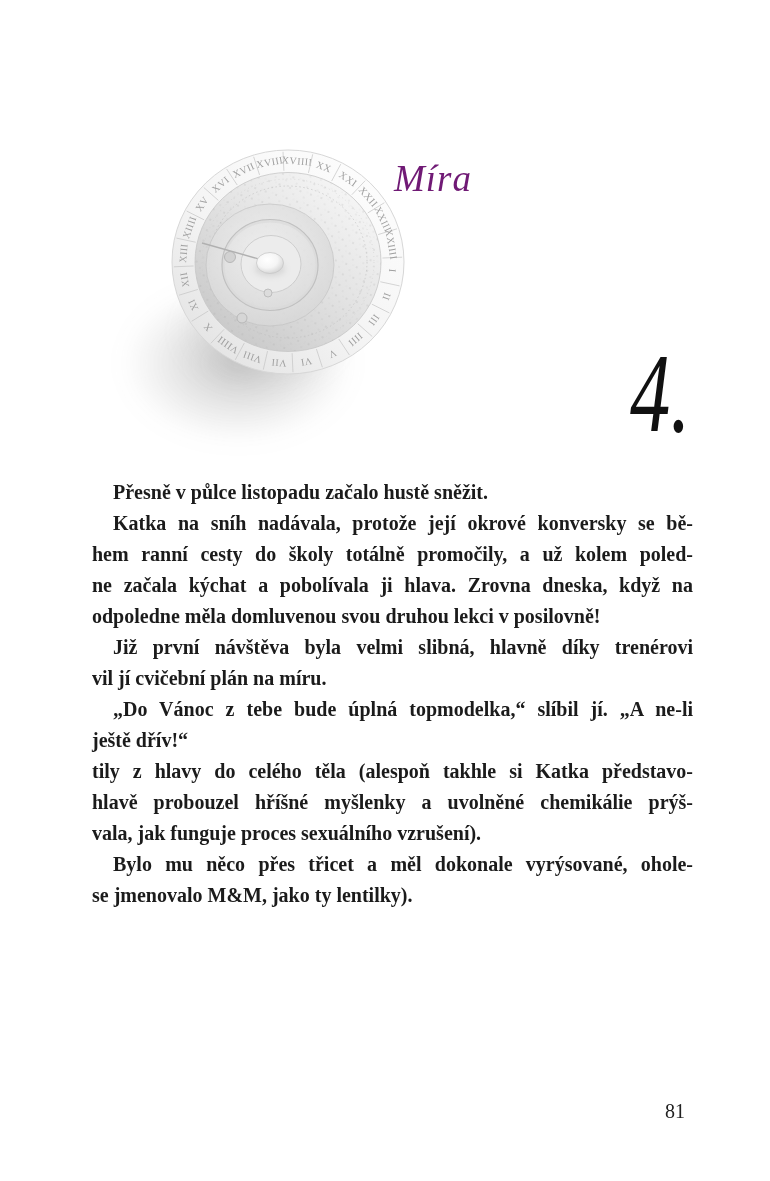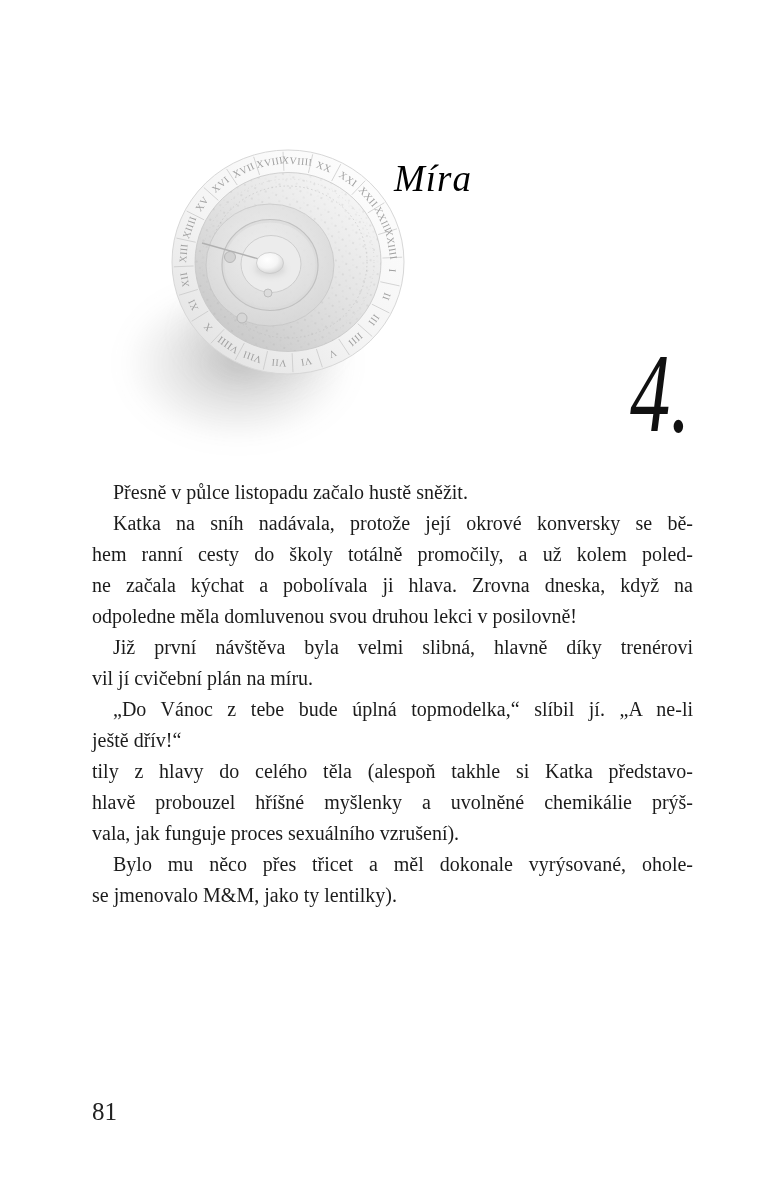--- a/index.html
+++ b/index.html
@@ -12,39 +12,39 @@
     font-family:"Liberation Serif", serif;
     color:#1b1b1b;
   }
   .clock-figure{
     position:absolute;left:90px;top:85px;width:330px;height:390px;
     margin:0;padding:0;
   }
   .chapter-title{
     position:absolute;left:394px;top:159px;
     font-style:italic;font-size:37px;line-height:40px;
-    color:#000000;letter-spacing:1px;
+    color:#701a75;letter-spacing:1px;
   }
   .chapter-number{
     position:absolute;left:630px;top:337px;
     font-style:italic;font-size:112px;line-height:112px;
     color:#111111;
     transform:scaleX(0.72);transform-origin:left top;
     white-space:nowrap;
   }
   .body-text{
     position:absolute;left:92px;top:477px;width:601px;
-    font-size:20px;line-height:31px;
+    font-size:20px;line-height:31px;font-weight:bold;
   }
   .line{width:100%;}
   .line.just{text-align:justify;text-align-last:justify;}
   .line.indent{text-indent:21px;}
   .page-number{
-    position:absolute;left:92px;top:1096px;width:601px;
-    text-align:left;font-size:25px;line-height:31px;color:#222222;
+    position:absolute;left:84px;top:1096px;width:601px;
+    text-align:right;font-size:20px;line-height:31px;color:#222222;
   }
   svg text.numeral{
     font-family:"Liberation Serif", serif;
     fill:#9f9f9f;
     letter-spacing:0.5px;
   }
 </style>
 </head>
 <body>
 

